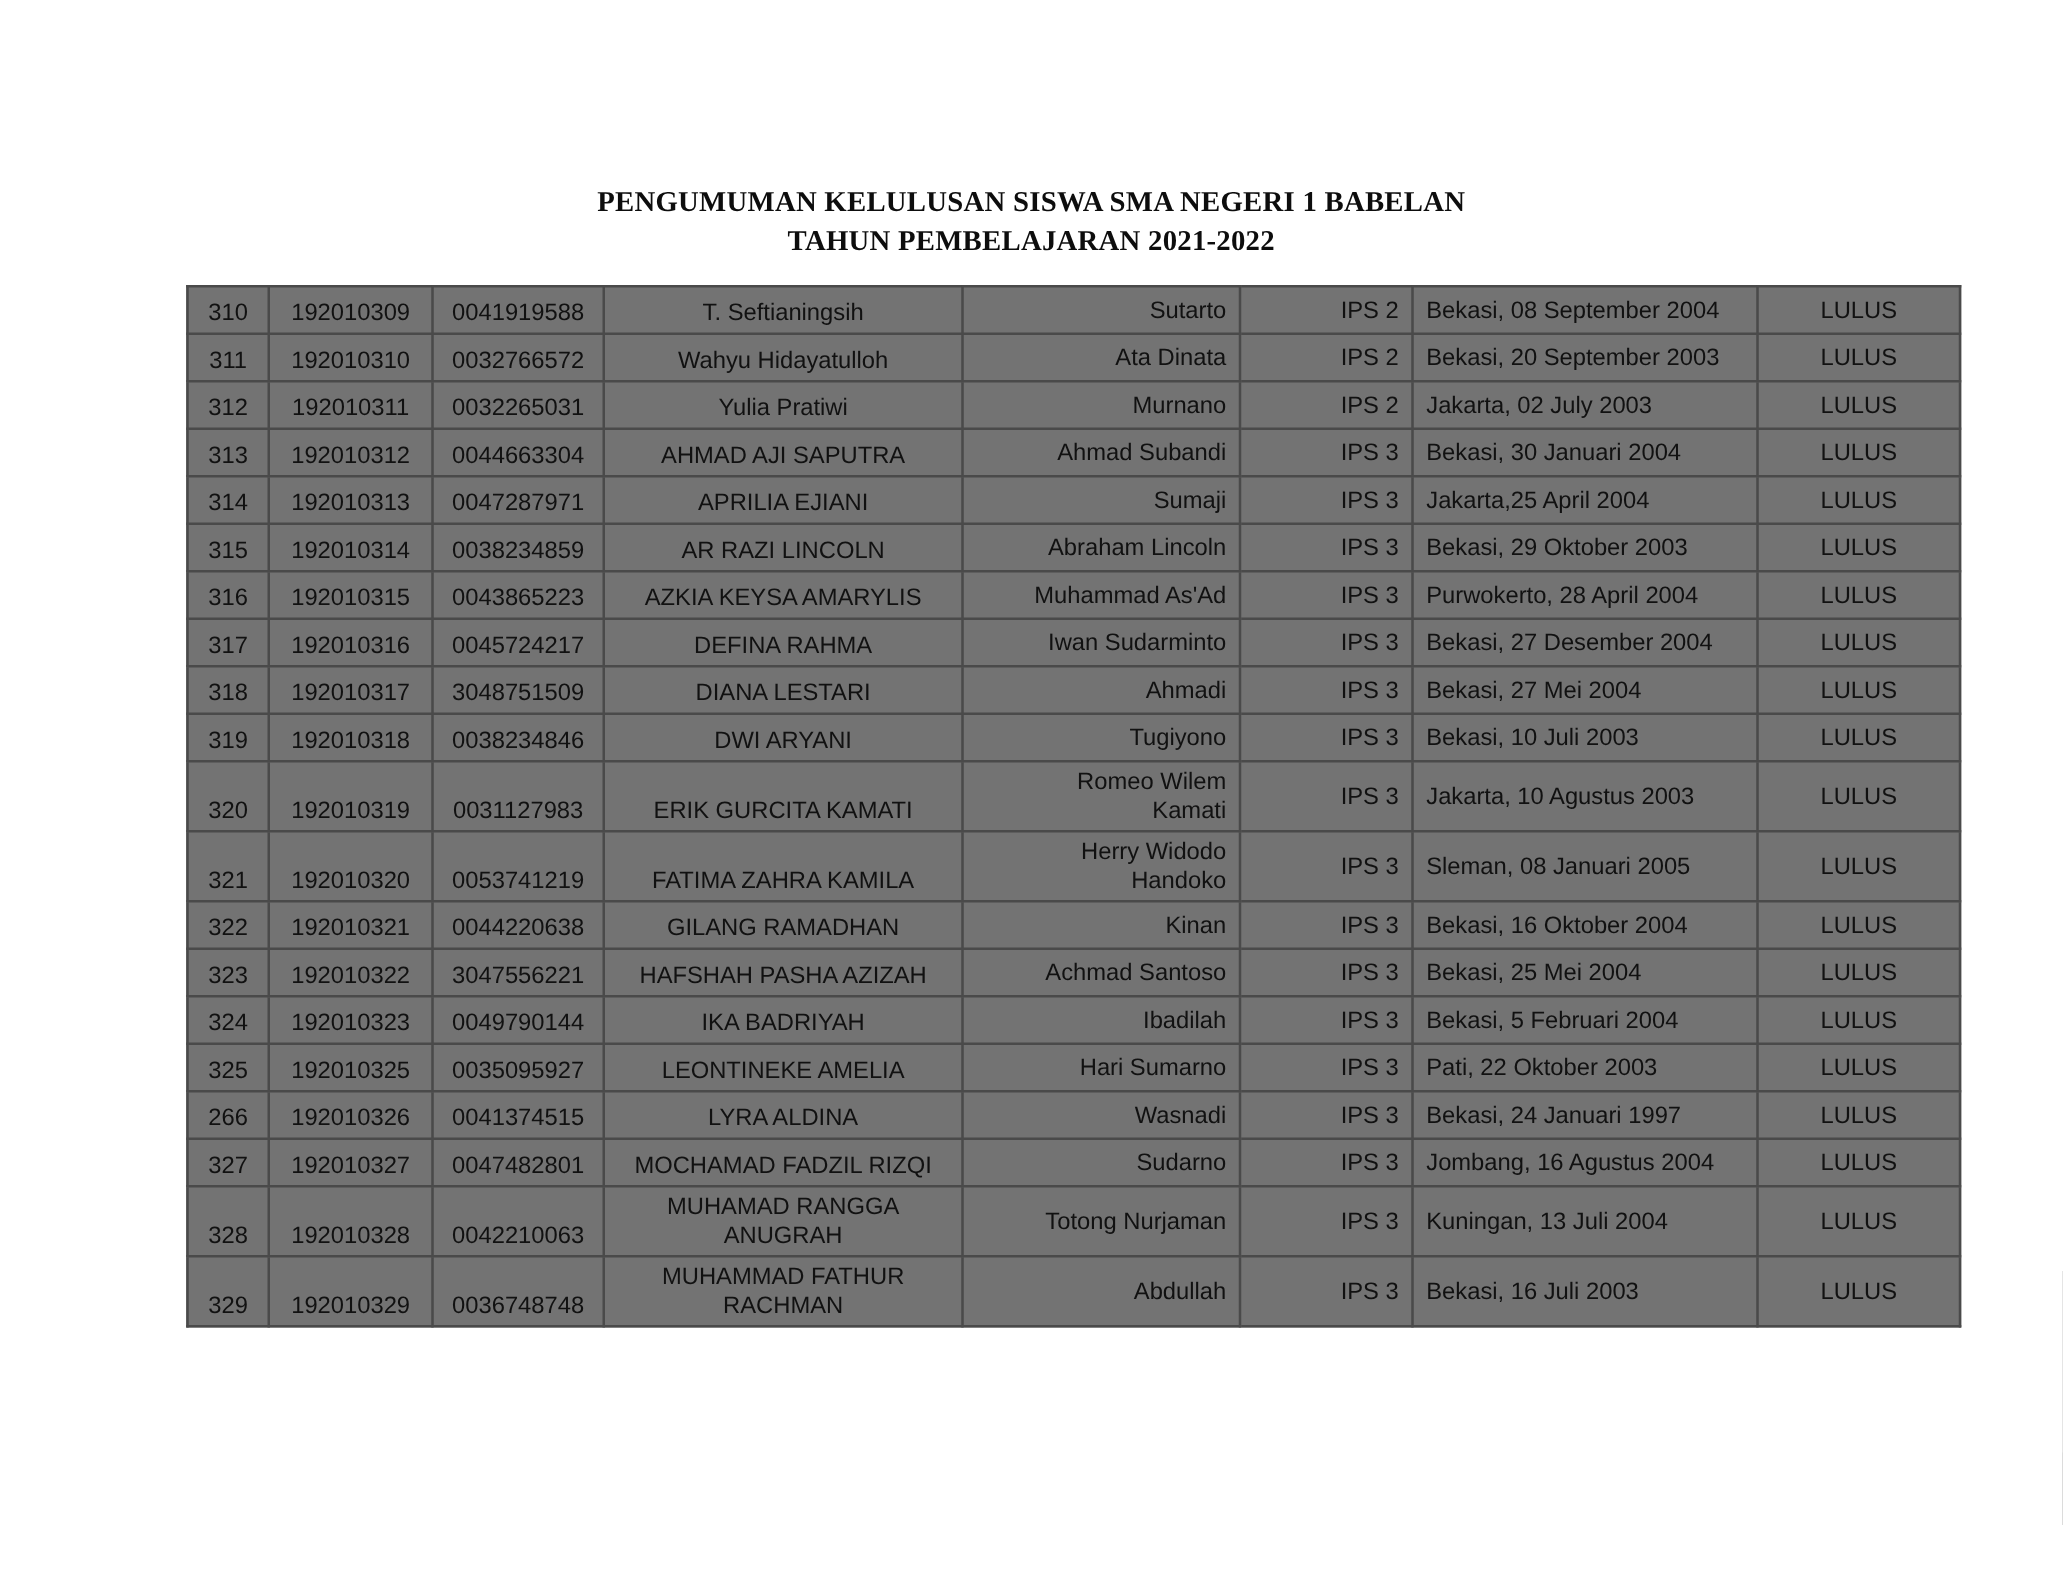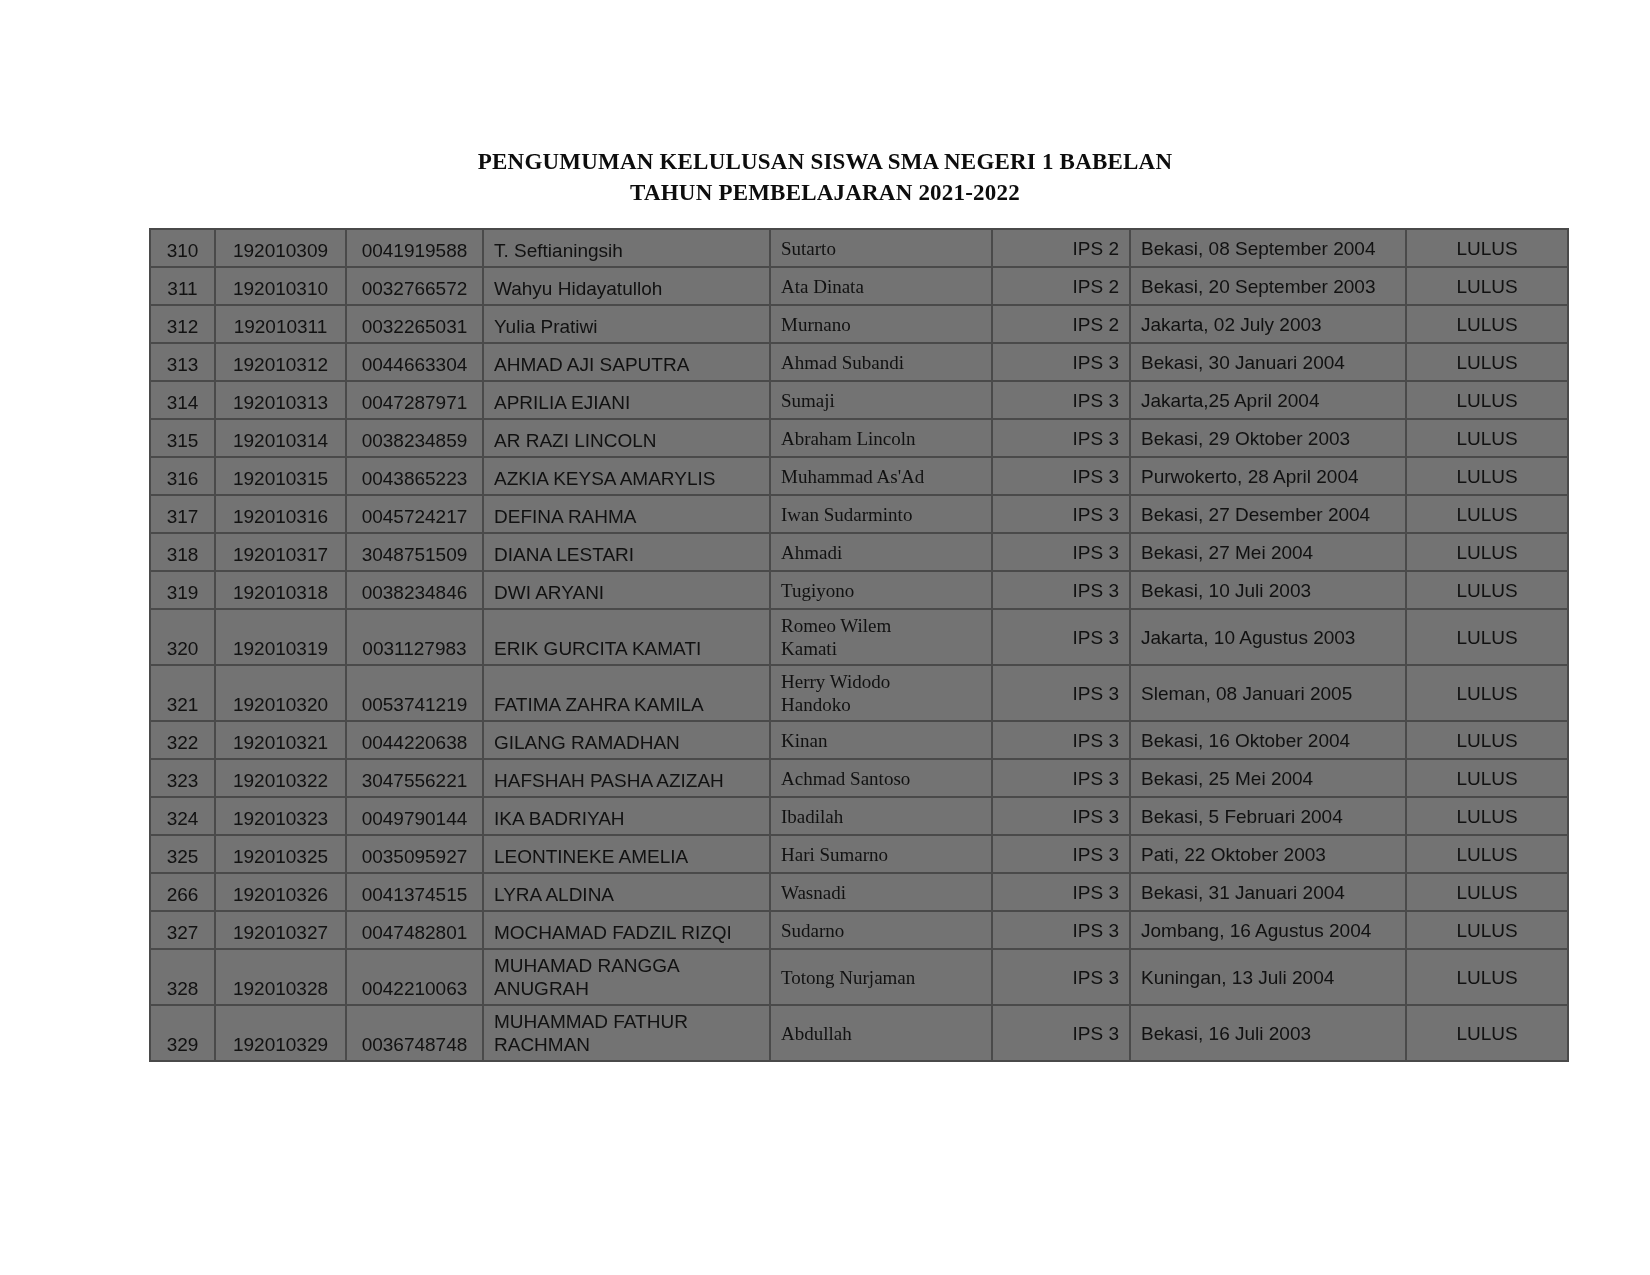--- a/index.html
+++ b/index.html
@@ -59,27 +59,26 @@
   col.c-class           { width: 138px; }
   col.c-birthplace_date { width: 276px; }
   col.c-status          { width: 162px; }
 
   
   td.cell-no, td.cell-nis, td.cell-nisn {
     text-align: center;
     vertical-align: bottom;
   }
   td.cell-student_name {
-    text-align: left;
+    text-align: center;
     vertical-align: bottom;
   }
   td.cell-parent_name {
-    text-align: left;
+    text-align: right;
     vertical-align: middle;
-    font-family: Liberation Serif, serif;
   }
   td.cell-class {
     text-align: right;
     vertical-align: middle;
   }
   td.cell-birthplace_date {
     text-align: left;
     vertical-align: middle;
   }
   td.cell-status {
@@ -272,21 +271,21 @@
             <td class="cell-birthplace_date">Pati, 22 Oktober 2003</td>
             <td class="cell-status">LULUS</td>
           </tr>
           <tr>
             <td class="cell-no">266</td>
             <td class="cell-nis">192010326</td>
             <td class="cell-nisn">0041374515</td>
             <td class="cell-student_name">LYRA ALDINA</td>
             <td class="cell-parent_name">Wasnadi</td>
             <td class="cell-class">IPS 3</td>
-            <td class="cell-birthplace_date">Bekasi, 31 Januari 2004</td>
+            <td class="cell-birthplace_date">Bekasi, 24 Januari 1997</td>
             <td class="cell-status">LULUS</td>
           </tr>
           <tr>
             <td class="cell-no">327</td>
             <td class="cell-nis">192010327</td>
             <td class="cell-nisn">0047482801</td>
             <td class="cell-student_name">MOCHAMAD FADZIL RIZQI</td>
             <td class="cell-parent_name">Sudarno</td>
             <td class="cell-class">IPS 3</td>
             <td class="cell-birthplace_date">Jombang, 16 Agustus 2004</td>

